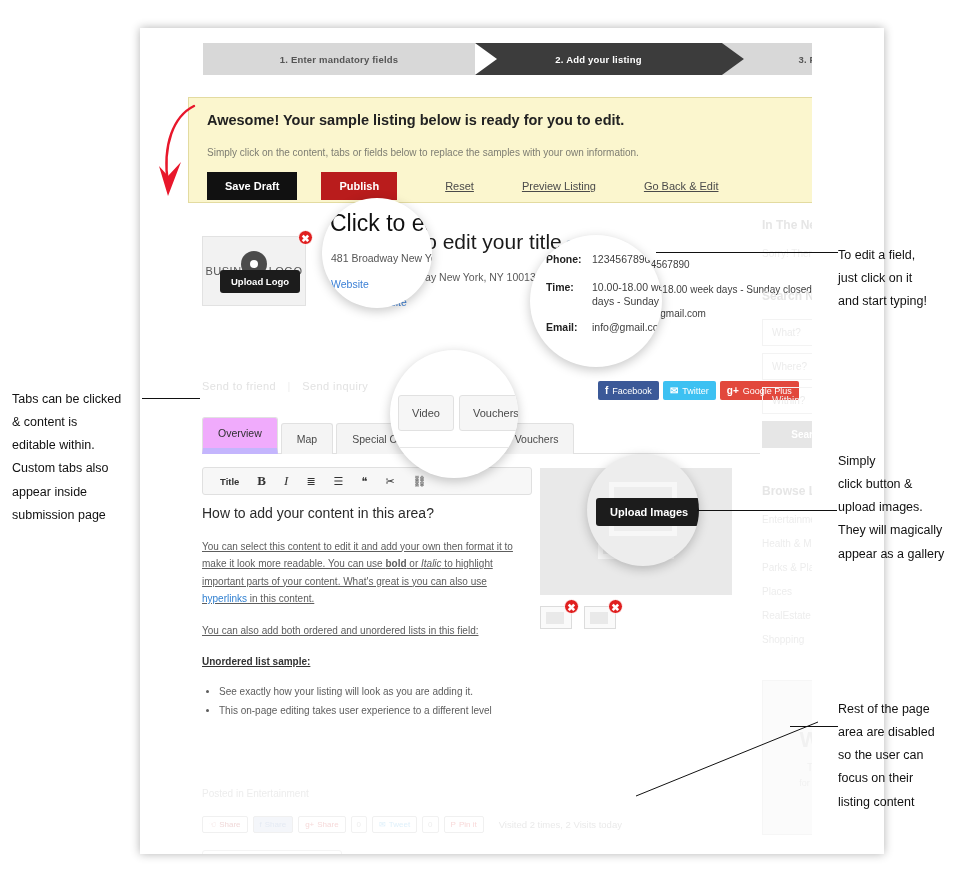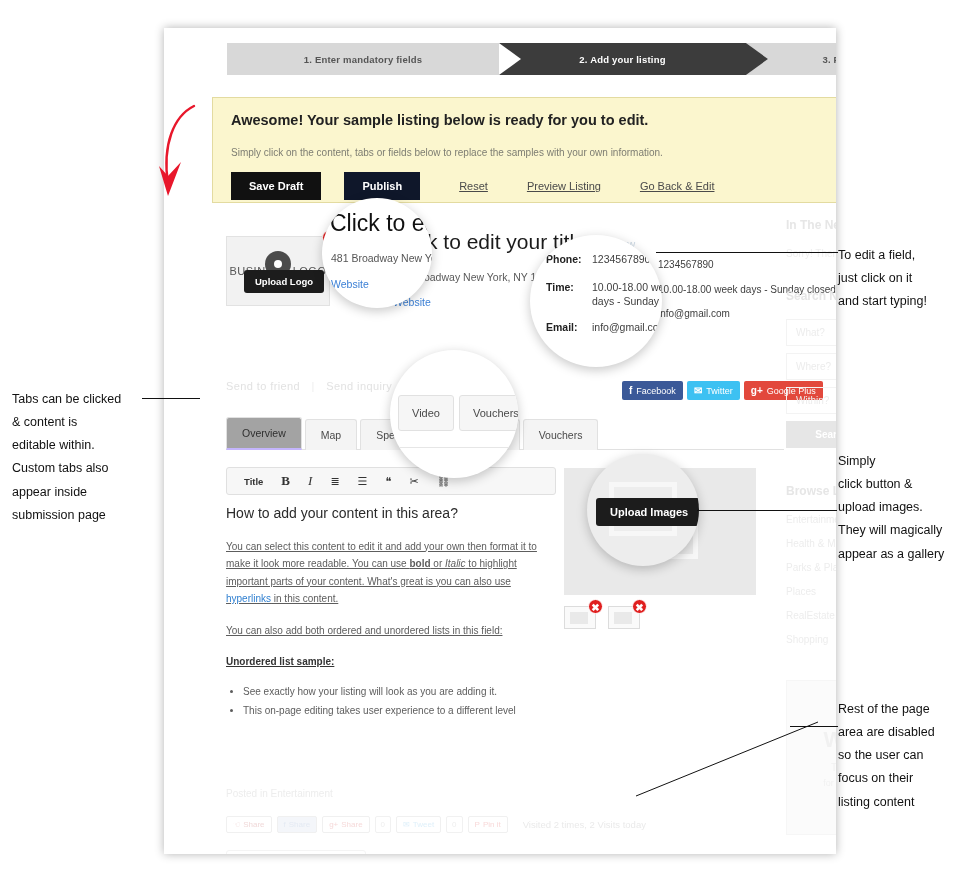--- a/index.html
+++ b/index.html
@@ -8,22 +8,22 @@
     width:970px; height:885px;
     background:#ffffff;
     font-family:"Liberation Sans", sans-serif;
     position:relative;
     overflow:hidden;
     -webkit-font-smoothing:antialiased;
   }
 
   
   #page-card{
-    position:absolute; left:164px; top:28px;
-    width:672px; height:826px;
+    position:absolute; left:140px; top:28px;
+    width:744px; height:826px;
     background:#fff;
     box-shadow:0 0 9px rgba(0,0,0,0.30);
     overflow:hidden;
   }
   #page-inner{
     position:absolute; left:0; top:0; width:672px; height:826px;
     overflow:hidden;
   }
 
   
@@ -68,28 +68,28 @@
     border-right:none;
     padding:14px 18px 0 18px;
   }
   .notice h2{
     margin:0 0 19px 0; font-size:14.5px; font-weight:bold;
     color:#222;
   }
   .notice p{
     margin:0 0 14px 0; font-size:10px; color:#7d7d72;
   }
-  .notice .btns{ display:flex; align-items:center; gap:7px; }
+  .notice .btns{ display:flex; align-items:center; gap:16px; }
   .btn{
     border:none; cursor:pointer;
     font-size:11px; font-weight:bold;
     padding:8px 18px; color:#fff;
   }
   .btn-dark{ background:#111; }
-  .btn-blue{ background:#0f172a; margin-left:16px; }
+  .btn-blue{ background:#b91c1c; margin-left:8px; }
   .lnk{
     font-size:11px; color:#4a4a4a; text-decoration:underline;
     margin-left:32px; cursor:pointer;
   }
 
   
   .listing{
     position:absolute; left:48px; top:190px; width:624px;
   }
   .logo-box{
@@ -161,21 +161,21 @@
     display:flex; align-items:flex-end; gap:3px;
     border-bottom:1px solid #e1e1e1; width:558px; padding-bottom:0;
   }
   .tab{
     font-size:10.5px; color:#4a4a4a;
     padding:9px 15px; background:#f4f4f4;
     border:1px solid #e1e1e1; border-bottom:none;
     border-radius:3px 3px 0 0; cursor:pointer;
     position:relative; top:1px;
   }
-  .tab.active{ background:#a3a3a3; color:#2f2f2f; border-bottom:2px solid #c4b5fd; }
+  .tab.active{ background:#f0abfc; color:#2f2f2f; border-bottom:6px solid #c4b5fd; }
 
   
   .editor-tb{
     position:absolute; left:62px; top:439px;
     width:330px; height:28px;
     background:#f7f7f7; border:1px solid #e0e0e0; border-radius:3px;
     display:flex; align-items:center; gap:0; padding:0 8px;
   }
   .tbi{
     font-size:11px; color:#333; padding:0 9px; cursor:pointer;

